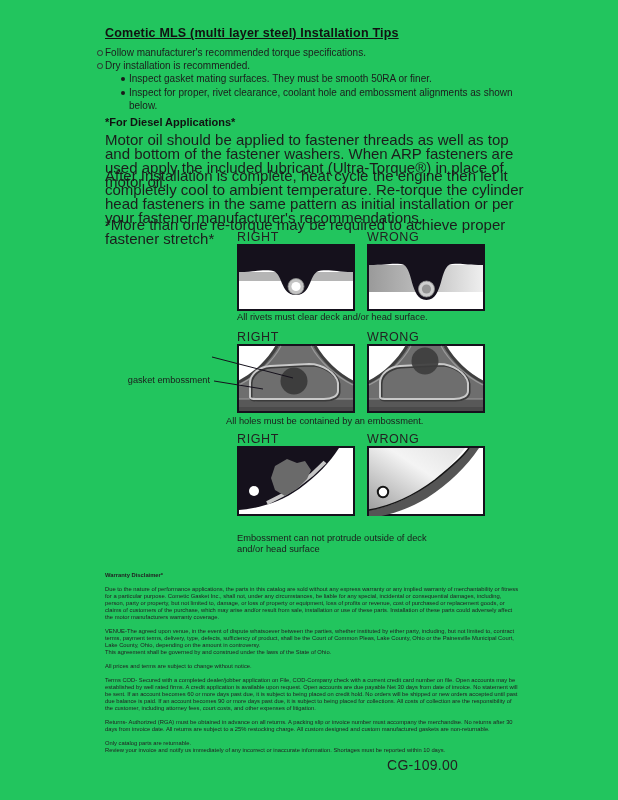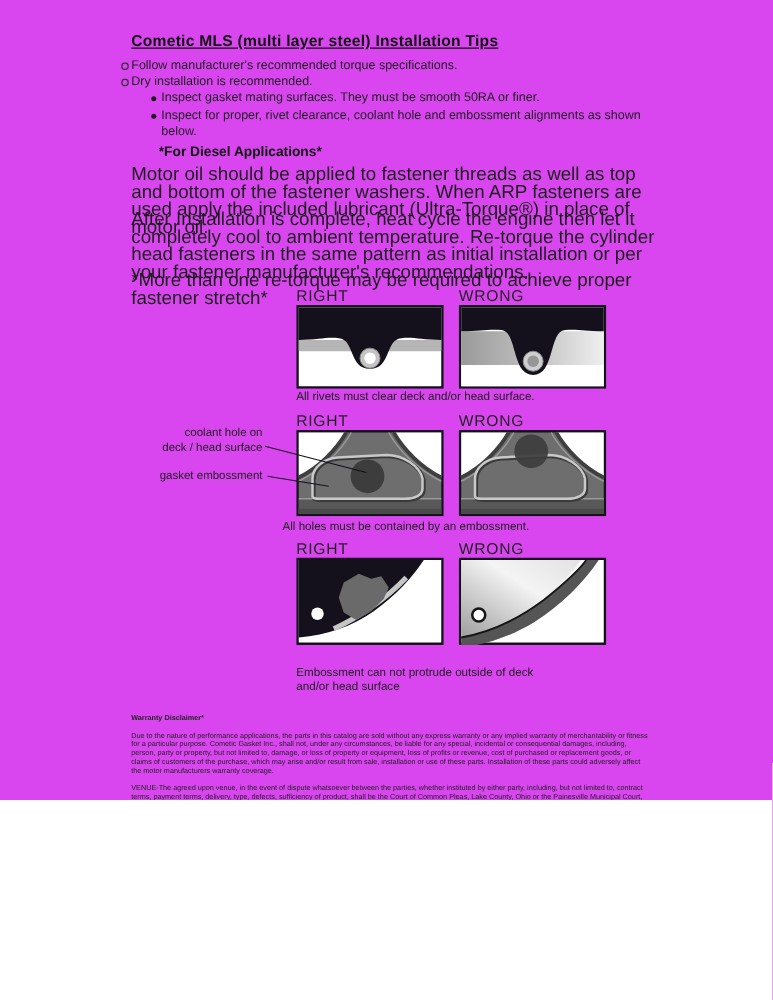--- a/index.html
+++ b/index.html
@@ -1,19 +1,19 @@
 <!DOCTYPE html>
 <html><head>
 <meta charset="utf-8">
 <style>
   html,body{margin:0;padding:0;background:#ffffff;}
   .page{
     position:relative;
-    width:618px;height:640px;
-    background:#d946ef;
+    width:618px;height:800px;
+    background:#22c55e;
     font-family:"Liberation Sans", sans-serif;
     color:#1a1a1a;
     overflow:hidden;
   }
   .abs{position:absolute;}
   
   .title{
     left:105px;top:26px;width:430px;
     font-size:12.5px;font-weight:bold;
     text-decoration:underline;
@@ -26,21 +26,21 @@
   .tips .li.circle::before{
     content:"";position:absolute;left:0;top:4px;width:3.5px;height:3.5px;
     border:1px solid #333;border-radius:50%;
   }
   .tips .li.dot{margin-left:24px;padding-left:8px;}
   .tips .li.dot::before{
     content:"";position:absolute;left:0;top:5px;width:4px;height:4px;
     background:#1a1a1a;border-radius:50%;
   }
   
-  .diesel-h{left:105px;top:116px;width:420px;font-size:11px;font-weight:bold;color:#111;margin-left:22px;}
+  .diesel-h{left:105px;top:116px;width:420px;font-size:11px;font-weight:bold;color:#111;}
   .body-p{width:422px;font-size:15px;line-height:14px;color:#1c1c1c;}
   .p1{left:105px;top:133px;}
   .p2{left:105px;top:169px;}
   .p3{left:105px;top:218px;}
   
   .dglabel{width:118px;font-size:12.5px;letter-spacing:0.6px;color:#222;}
   .caption{font-size:9.3px;line-height:11px;color:#1c1c1c;}
   .annot{font-size:9.2px;line-height:11.5px;color:#1c1c1c;text-align:right;width:100px;}
   svg{display:block;}
   .legal{left:105px;top:572px;width:414px;font-size:5.8px;line-height:7px;color:#222;}
@@ -97,24 +97,20 @@
       <circle cx="59.5" cy="45" r="8" fill="#cfcfcf" stroke="#8a8a8a" stroke-width="0.8"></circle>
       <circle cx="59.5" cy="45" r="4.6" fill="#969696"></circle>
     </g>
   </svg>
 
   <div class="abs caption" style="left:237px;top:312px;width:260px;">All rivets must clear deck and/or head surface.</div>
 
   <div class="abs dglabel" style="left:237px;top:330px;">RIGHT</div>
   <div class="abs dglabel" style="left:367px;top:330px;">WRONG</div>
 
-  <div class="abs annot" style="left:110px;top:341px;">
-    <div>coolant hole on</div>
-    <div>deck / head surface</div>
-  </div>
   <div class="abs annot" style="left:110px;top:375px;">gasket embossment</div>
 
   <svg class="abs" style="left:237px;top:344px;" width="118" height="69" viewBox="0 0 118 69">
     <rect x="1" y="1" width="116" height="67" fill="#6e6e6e" stroke="#15111c" stroke-width="2"></rect>
     <rect x="2" y="55" width="114" height="12" fill="#585858"></rect>
     <rect x="2" y="63" width="114" height="4" fill="#4a4a4a"></rect>
     <line x1="2" y1="55" x2="116" y2="55" stroke="#9b9b9b" stroke-width="1.2"></line>
     <path d="M2,2 L40,2 C32,16 18,30 2,38 Z" fill="#ffffff"></path>
     <path d="M40,2 C32,16 18,30 2,38" stroke="#3f3f3f" stroke-width="3" fill="none"></path>
     <path d="M44,2 C36,17 20,32 2,41" stroke="#9a9a9a" stroke-width="1.2" fill="none"></path>

